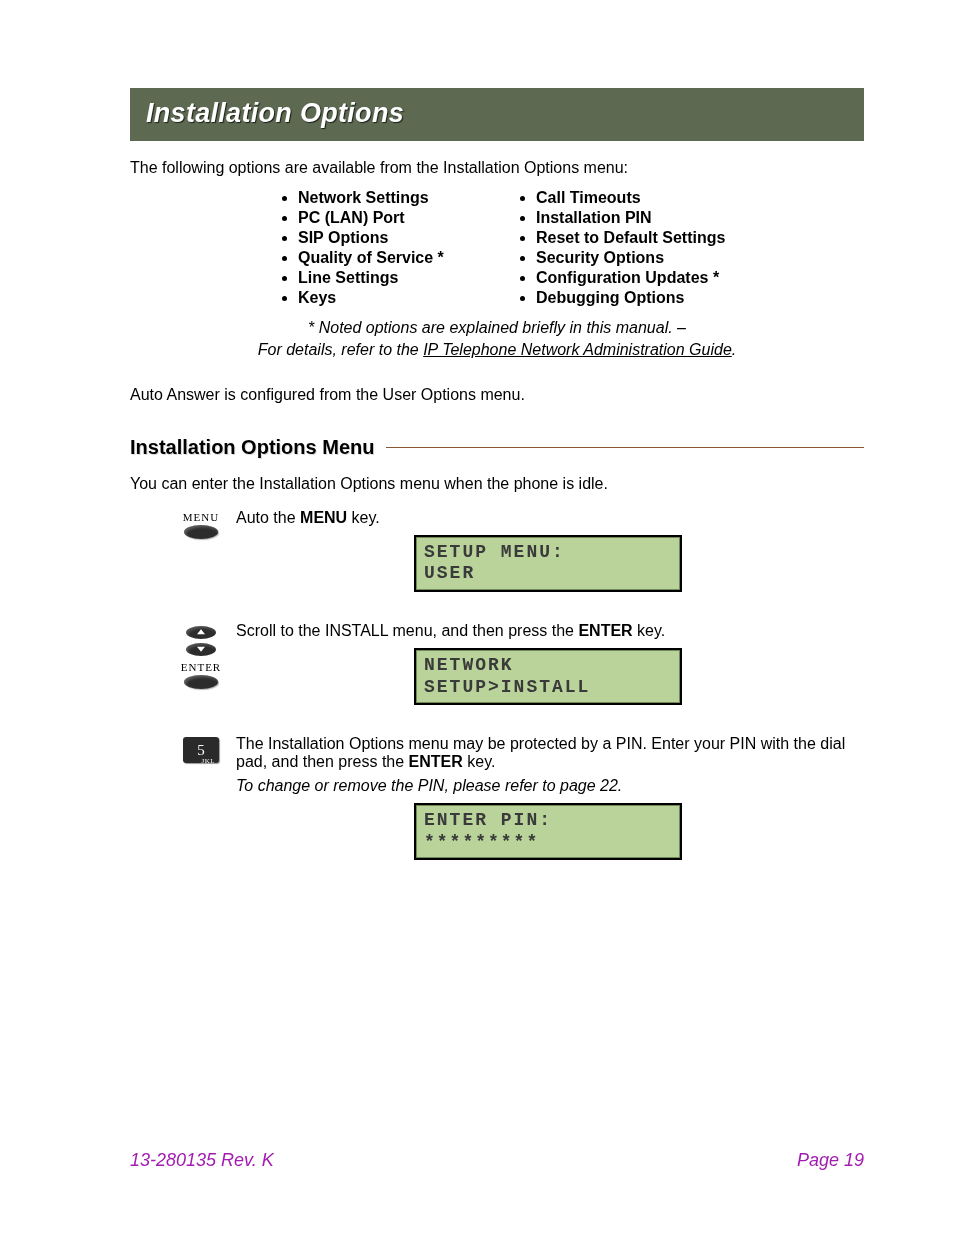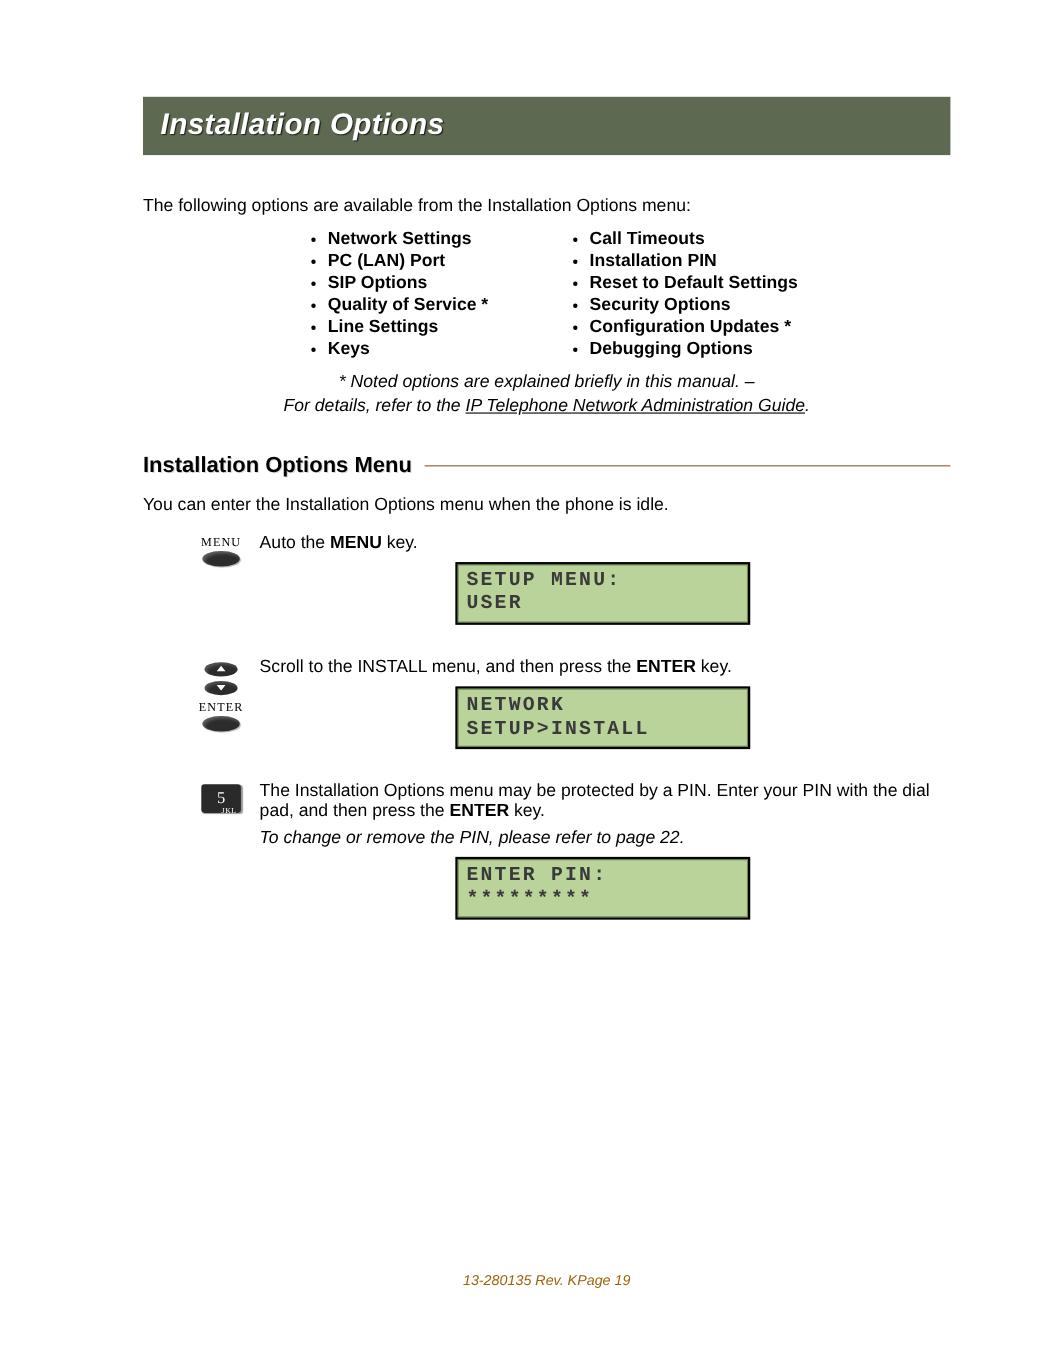--- a/index.html
+++ b/index.html
@@ -14,21 +14,21 @@
     width: 954px;
     height: 1235px;
     position: relative;
     box-sizing: border-box;
     padding: 88px 90px 0 130px;
   }
   .header-bar {
     background: #5d6951;
     color: #fff;
     padding: 10px 16px 12px 16px;
-    margin-bottom: 38px;
+    margin-bottom: 18px;
   }
   .header-bar h1 {
     margin: 0;
     font-size: 27px;
     font-weight: bold;
     font-style: italic;
     text-shadow: 1px 1px 1px rgba(0,0,0,0.7);
     letter-spacing: 0.3px;
   }
   .intro {
@@ -167,24 +167,24 @@
   .italic-note {
     font-style: italic;
     margin: 6px 0 4px 0;
   }
   .footer {
     position: absolute;
     left: 130px;
     right: 90px;
     bottom: 64px;
     display: flex;
-    justify-content: center;
-    font-style: italic;
-    font-size: 13px;
-    color: #a16207;
+    justify-content: space-between;
+    font-style: italic;
+    font-size: 18px;
+    color: #a21caf;
   }
 </style>
 </head>
 <body>
 
 <div class="page">
 
   <div class="header-bar">
     <h1>Installation Options</h1>
   </div>
@@ -208,20 +208,21 @@
       <li>Configuration Updates *</li>
       <li>Debugging Options</li>
     </ul>
   </div>
 
   <div class="note">
     <span>* Noted options are explained briefly in this manual. –</span><br>
     <span>For details, refer to the </span><span class="und">IP Telephone Network Administration Guide</span><span>.</span>
   </div>
 
+  <p class="plain">Auto Answer is configured from the User Options menu.</p>
 
   <div class="section-heading">
     <h2>Installation Options Menu</h2>
     <div class="rule"></div>
   </div>
 
   <p>You can enter the Installation Options menu when the phone is idle.</p>
 
   <div class="step">
     <div class="icon-col">

